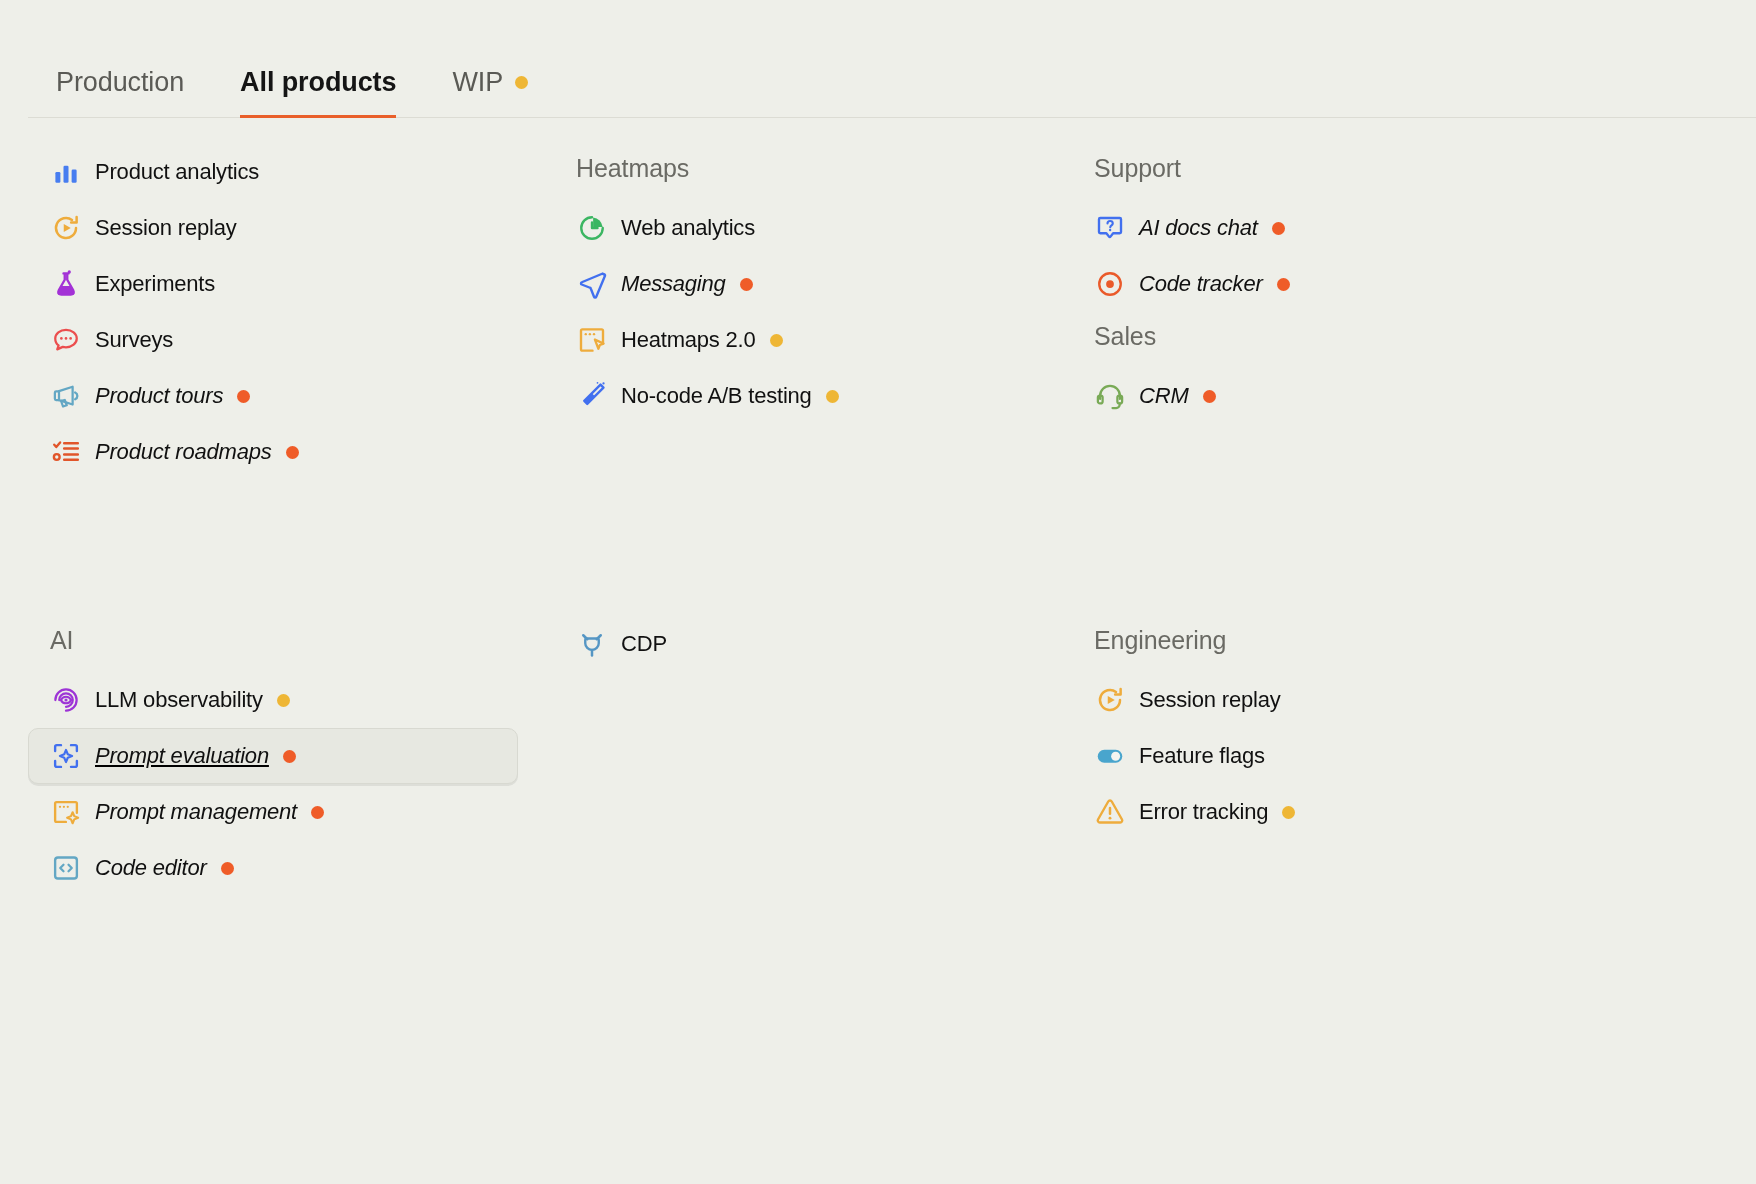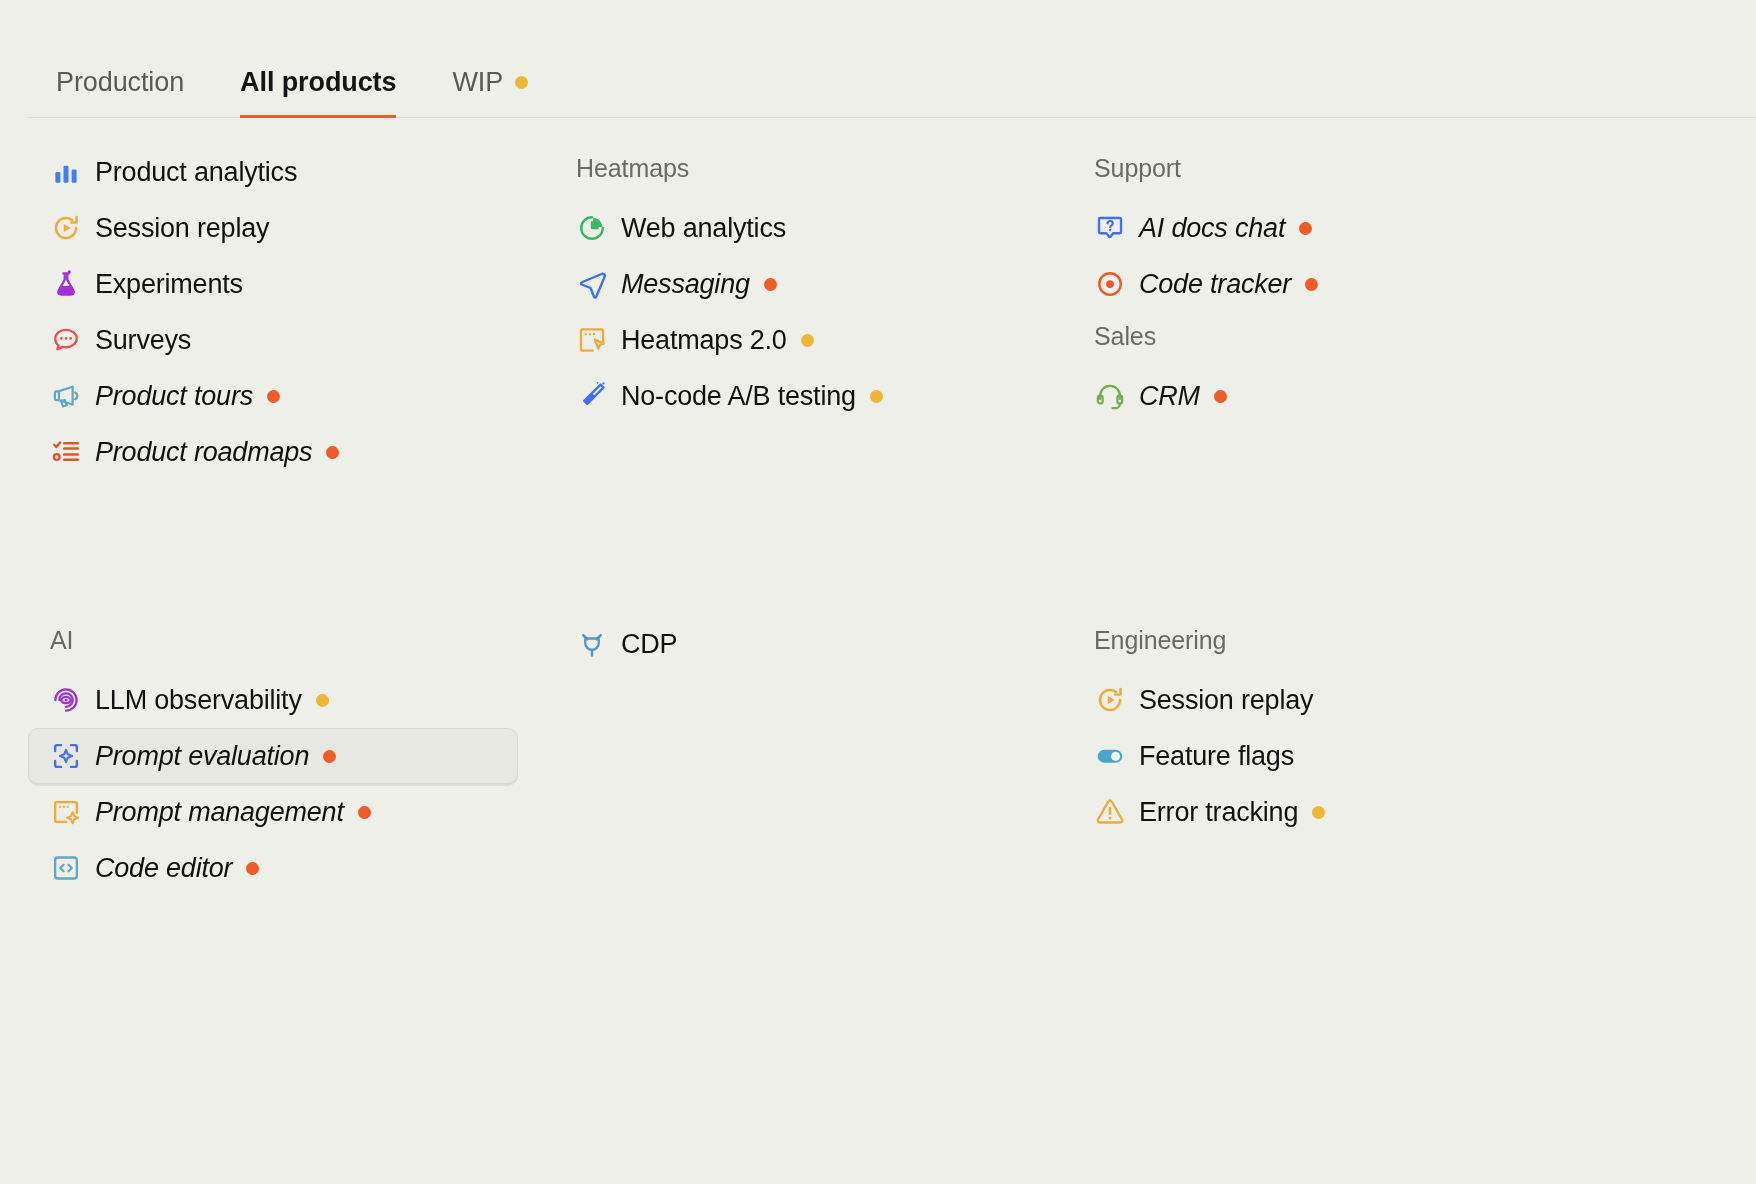--- a/index.html
+++ b/index.html
@@ -93,31 +93,32 @@
     border: 1px solid transparent;
     cursor: pointer;
     width: fit-content;
     min-width: 0;
   }
   .item.selected {
     background: #e7e8e1;
     border: 1px solid #d8d9d1;
     box-shadow: 0 2px 0 rgba(0,0,0,0.07);
     width: 490px;
+    text-decoration: underline;
   }
   .item-icon {
     width: 30px; height: 30px;
     flex: 0 0 30px;
     display: flex;
     align-items: center;
     justify-content: center;
   }
   .item-icon svg { display: block; width: 30px; height: 30px; }
   .item-label {
-    font-size: 27px;
+    font-size: 22px;
     color: #111111;
     letter-spacing: -0.2px;
     white-space: nowrap;
   }
   .item-label.italic { font-style: italic; }
 
   .spacer-block { height: 110px; }
 </style>
 </head>
 <body>

